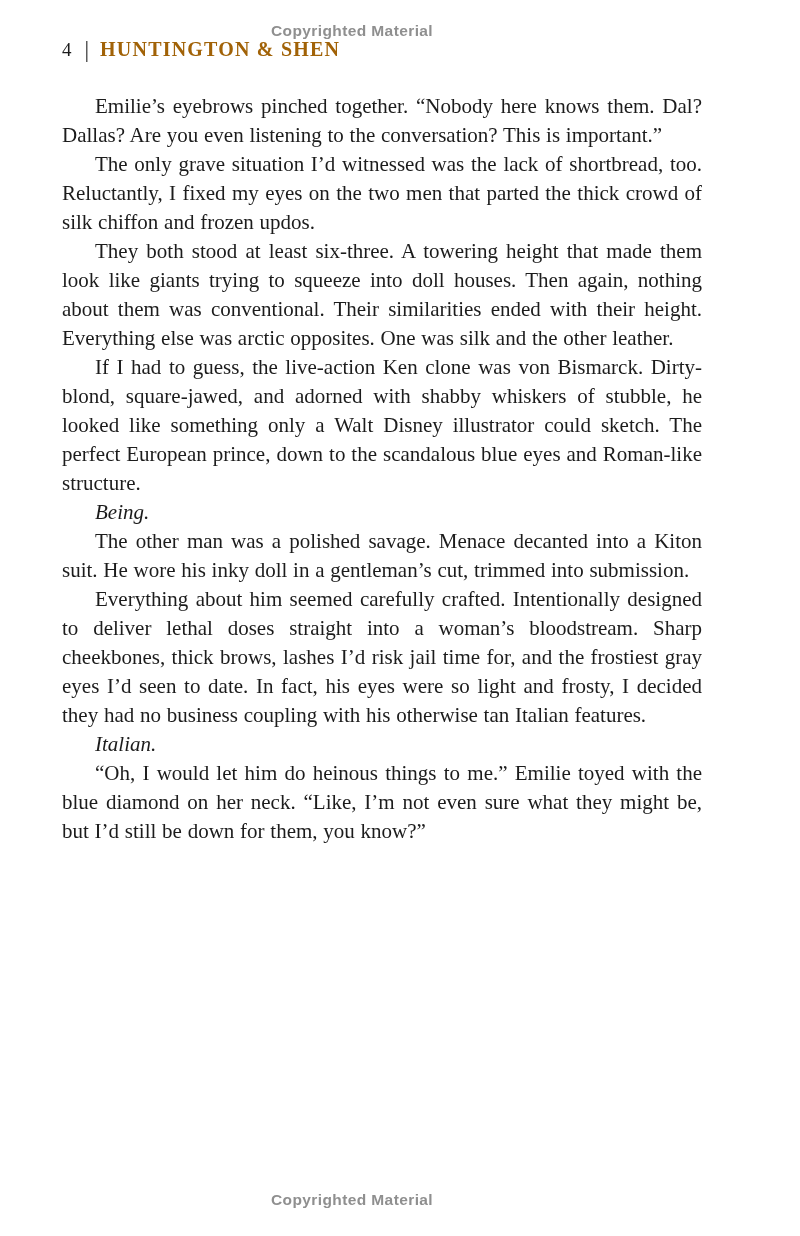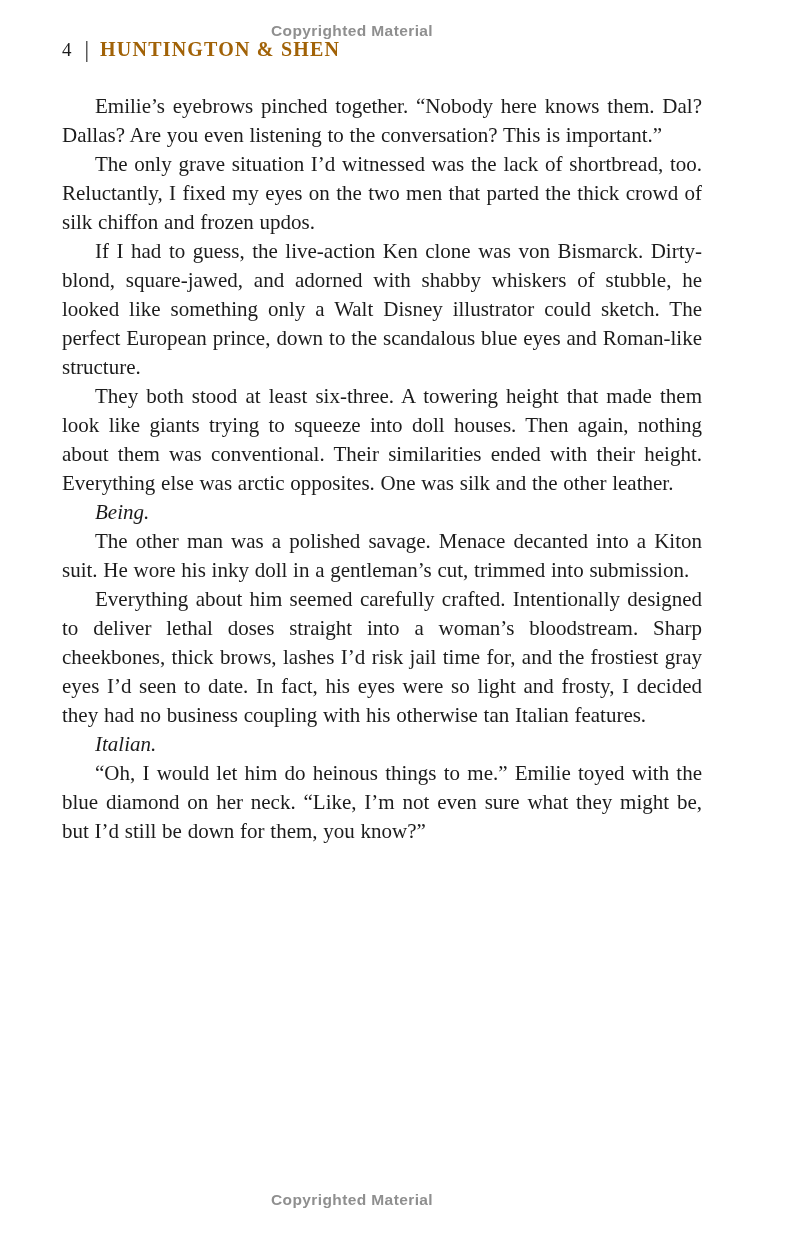--- a/index.html
+++ b/index.html
@@ -90,23 +90,23 @@
     <span class="header-divider">|</span>
     <span class="running-head">HUNTINGTON &amp; SHEN</span>
   </div>
 
   <div class="page-body">
 
       <p>Emilie’s eyebrows pinched together. “Nobody here knows them. Dal? Dallas? Are you even listening to the conversation? This is important.”</p>
 
       <p>The only grave situation I’d witnessed was the lack of shortbread, too. Reluctantly, I fixed my eyes on the two men that parted the thick crowd of silk chiffon and frozen updos.</p>
 
+      <p>They both stood at least six-three. A towering height that made them look like giants trying to squeeze into doll houses. Then again, nothing about them was conventional. Their similarities ended with their height. Everything else was arctic opposites. One was silk and the other leather.</p>
+
       <p>If I had to guess, the live-action Ken clone was von Bismarck. Dirty-blond, square-jawed, and adorned with shabby whiskers of stubble, he looked like something only a Walt Disney illustrator could sketch. The perfect European prince, down to the scandalous blue eyes and Roman-like structure.</p>
-
-      <p>They both stood at least six-three. A towering height that made them look like giants trying to squeeze into doll houses. Then again, nothing about them was conventional. Their similarities ended with their height. Everything else was arctic opposites. One was silk and the other leather.</p>
 
       <p class="italic">Being.</p>
 
       <p>The other man was a polished savage. Menace decanted into a Kiton suit. He wore his inky doll in a gentleman’s cut, trimmed into submission.</p>
 
       <p>Everything about him seemed carefully crafted. Intentionally designed to deliver lethal doses straight into a woman’s bloodstream. Sharp cheekbones, thick brows, lashes I’d risk jail time for, and the frostiest gray eyes I’d seen to date. In fact, his eyes were so light and frosty, I decided they had no business coupling with his otherwise tan Italian features.</p>
 
       <p class="italic">Italian.</p>
 
 

